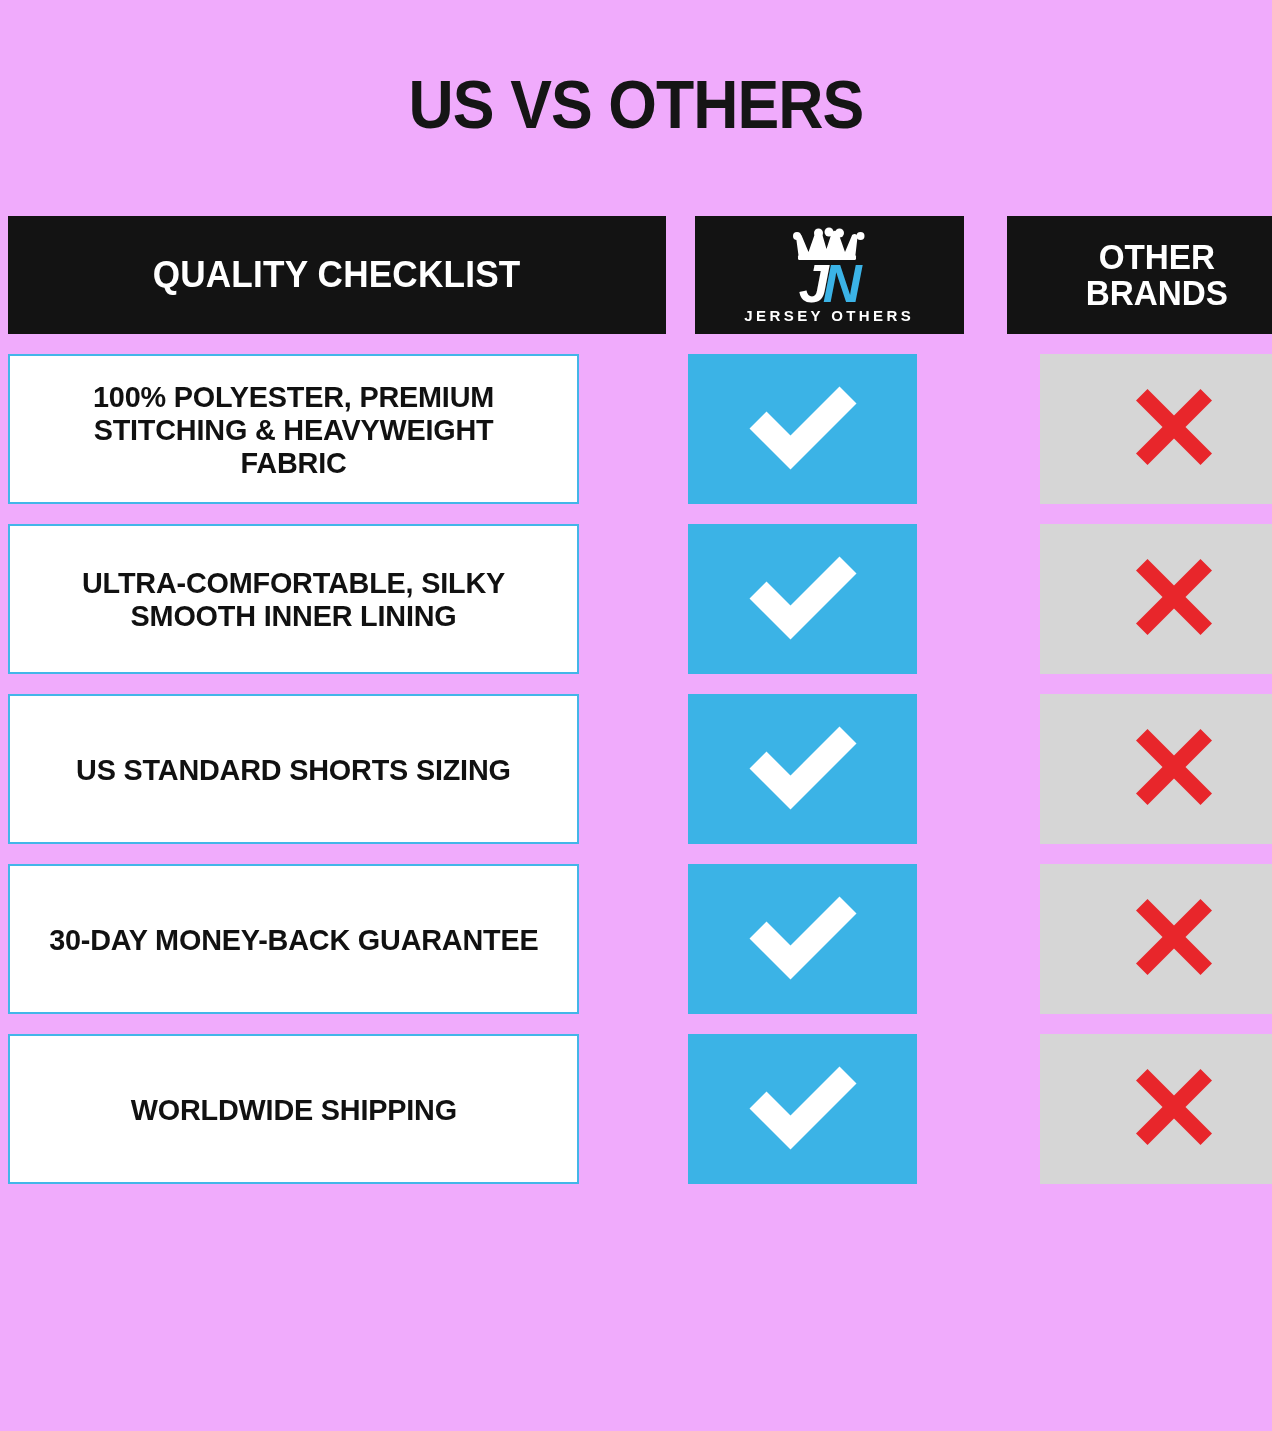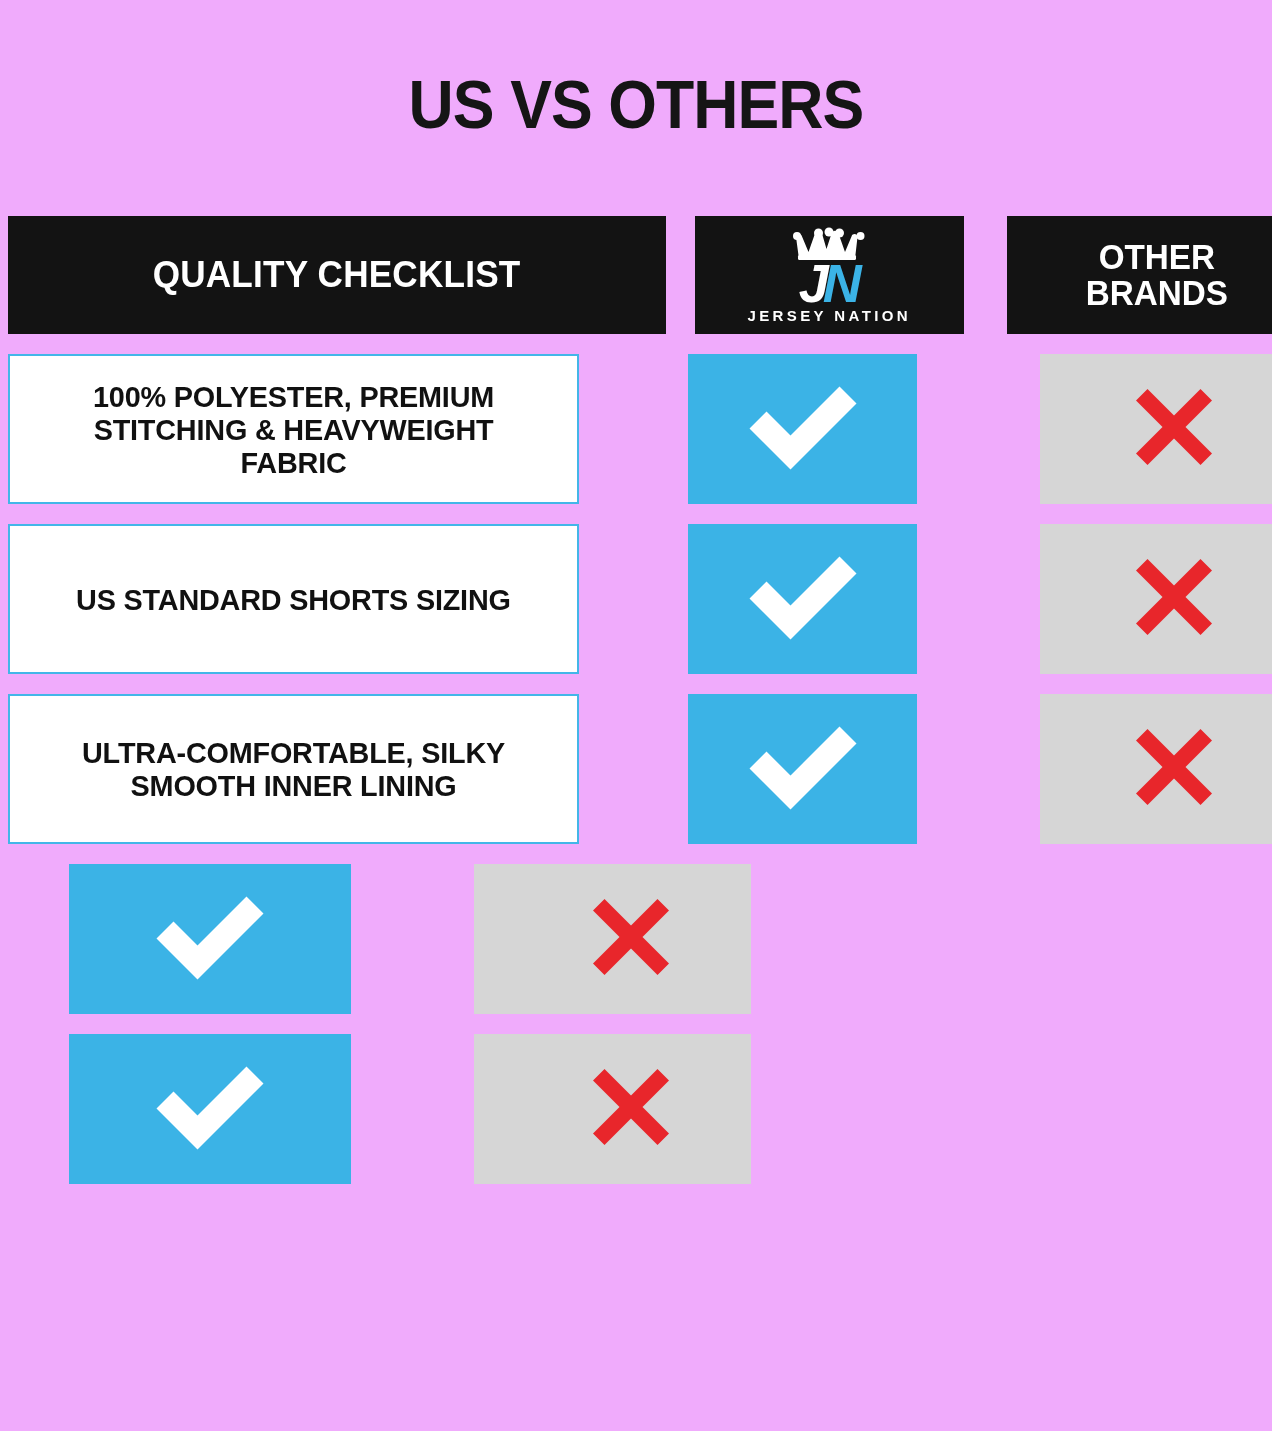--- a/index.html
+++ b/index.html
@@ -212,21 +212,21 @@
               <circle fill="#ffffff" cx="36" cy="6" r="4.5"></circle>
               <circle fill="#ffffff" cx="46.5" cy="7" r="4.5"></circle>
               <circle fill="#ffffff" cx="67.5" cy="10" r="4"></circle>
               <rect fill="#ffffff" x="5" y="29" width="58" height="5" rx="1.5"></rect>
             </svg>
           </span>
           <span class="logo-mark">
             <span class="logo-j">J</span>
             <span class="logo-n">N</span>
           </span>
-          <span class="logo-word">JERSEY NATION</span>
+          <span class="logo-word">JERSEY OTHERS</span>
         </div>
       </div>
 
       <div class="gutter-b"></div>
 
       <div class="col-other hdr">
         <div class="hdr-other">
           <div>OTHER</div>
           <div>BRANDS</div>
         </div>
@@ -251,83 +251,89 @@
       <span>
         <svg width="84" height="84" viewBox="0 0 84 84">
           <path fill="#e8262b" d="M42 30.5 L68.5 4 L80 15.5 L53.5 42 L80 68.5 L68.5 80 L42 53.5 L15.5 80 L4 68.5 L30.5 42 L4 15.5 L15.5 4 Z"></path>
         </svg>
       </span>
     </div>
   </div>
 
   <div class="row body-row">
     <div class="col-feature feature-cell">
+      <div class="feature-text">ULTRA-COMFORTABLE, SILKY SMOOTH INNER LINING</div>
+    </div>
+    <div class="gutter-a"></div>
+    <div class="col-brand check-cell">
+      <span>
+        <svg width="108" height="86" viewBox="0 0 108 86">
+          <path fill="#ffffff" d="M41.5 85.5 L0.5 44.5 L17.5 27.5 L41.5 51.5 L90.5 2.5 L107.5 19.5 Z"></path>
+        </svg>
+      </span>
+    </div>
+    <div class="gutter-b"></div>
+    <div class="col-other x-cell">
+      <span>
+        <svg width="84" height="84" viewBox="0 0 84 84">
+          <path fill="#e8262b" d="M42 30.5 L68.5 4 L80 15.5 L53.5 42 L80 68.5 L68.5 80 L42 53.5 L15.5 80 L4 68.5 L30.5 42 L4 15.5 L15.5 4 Z"></path>
+        </svg>
+      </span>
+    </div>
+  </div>
+
+  <div class="row body-row">
+    <div class="col-feature feature-cell">
       <div class="feature-text">US STANDARD SHORTS SIZING</div>
     </div>
     <div class="gutter-a"></div>
     <div class="col-brand check-cell">
       <span>
         <svg width="108" height="86" viewBox="0 0 108 86">
           <path fill="#ffffff" d="M41.5 85.5 L0.5 44.5 L17.5 27.5 L41.5 51.5 L90.5 2.5 L107.5 19.5 Z"></path>
         </svg>
       </span>
     </div>
     <div class="gutter-b"></div>
     <div class="col-other x-cell">
       <span>
         <svg width="84" height="84" viewBox="0 0 84 84">
           <path fill="#e8262b" d="M42 30.5 L68.5 4 L80 15.5 L53.5 42 L80 68.5 L68.5 80 L42 53.5 L15.5 80 L4 68.5 L30.5 42 L4 15.5 L15.5 4 Z"></path>
         </svg>
       </span>
     </div>
   </div>
 
-  <div class="row body-row">
-    <div class="col-feature feature-cell">
-      <div class="feature-text">ULTRA-COMFORTABLE, SILKY SMOOTH INNER LINING</div>
-    </div>
-    <div class="gutter-a"></div>
-    <div class="col-brand check-cell">
-      <span>
-        <svg width="108" height="86" viewBox="0 0 108 86">
-          <path fill="#ffffff" d="M41.5 85.5 L0.5 44.5 L17.5 27.5 L41.5 51.5 L90.5 2.5 L107.5 19.5 Z"></path>
-        </svg>
-      </span>
-    </div>
-    <div class="gutter-b"></div>
-    <div class="col-other x-cell">
-      <span>
-        <svg width="84" height="84" viewBox="0 0 84 84">
-          <path fill="#e8262b" d="M42 30.5 L68.5 4 L80 15.5 L53.5 42 L80 68.5 L68.5 80 L42 53.5 L15.5 80 L4 68.5 L30.5 42 L4 15.5 L15.5 4 Z"></path>
-        </svg>
-      </span>
-    </div>
-  </div>
-
-
-  <div class="row body-row">
-    <div class="gutter-a"></div>
-    <div class="col-brand check-cell">
-      <span>
-        <svg width="108" height="86" viewBox="0 0 108 86">
-          <path fill="#ffffff" d="M41.5 85.5 L0.5 44.5 L17.5 27.5 L41.5 51.5 L90.5 2.5 L107.5 19.5 Z"></path>
-        </svg>
-      </span>
-    </div>
-    <div class="gutter-b"></div>
-    <div class="col-other x-cell">
-      <span>
-        <svg width="84" height="84" viewBox="0 0 84 84">
-          <path fill="#e8262b" d="M42 30.5 L68.5 4 L80 15.5 L53.5 42 L80 68.5 L68.5 80 L42 53.5 L15.5 80 L4 68.5 L30.5 42 L4 15.5 L15.5 4 Z"></path>
-        </svg>
-      </span>
-    </div>
-  </div>
-
-  <div class="row body-row">
+
+  <div class="row body-row">
+    <div class="col-feature feature-cell">
+      <div class="feature-text">30-DAY MONEY-BACK GUARANTEE</div>
+    </div>
+    <div class="gutter-a"></div>
+    <div class="col-brand check-cell">
+      <span>
+        <svg width="108" height="86" viewBox="0 0 108 86">
+          <path fill="#ffffff" d="M41.5 85.5 L0.5 44.5 L17.5 27.5 L41.5 51.5 L90.5 2.5 L107.5 19.5 Z"></path>
+        </svg>
+      </span>
+    </div>
+    <div class="gutter-b"></div>
+    <div class="col-other x-cell">
+      <span>
+        <svg width="84" height="84" viewBox="0 0 84 84">
+          <path fill="#e8262b" d="M42 30.5 L68.5 4 L80 15.5 L53.5 42 L80 68.5 L68.5 80 L42 53.5 L15.5 80 L4 68.5 L30.5 42 L4 15.5 L15.5 4 Z"></path>
+        </svg>
+      </span>
+    </div>
+  </div>
+
+  <div class="row body-row">
+    <div class="col-feature feature-cell">
+      <div class="feature-text">WORLDWIDE SHIPPING</div>
+    </div>
     <div class="gutter-a"></div>
     <div class="col-brand check-cell">
       <span>
         <svg width="108" height="86" viewBox="0 0 108 86">
           <path fill="#ffffff" d="M41.5 85.5 L0.5 44.5 L17.5 27.5 L41.5 51.5 L90.5 2.5 L107.5 19.5 Z"></path>
         </svg>
       </span>
     </div>
     <div class="gutter-b"></div>
     <div class="col-other x-cell">

